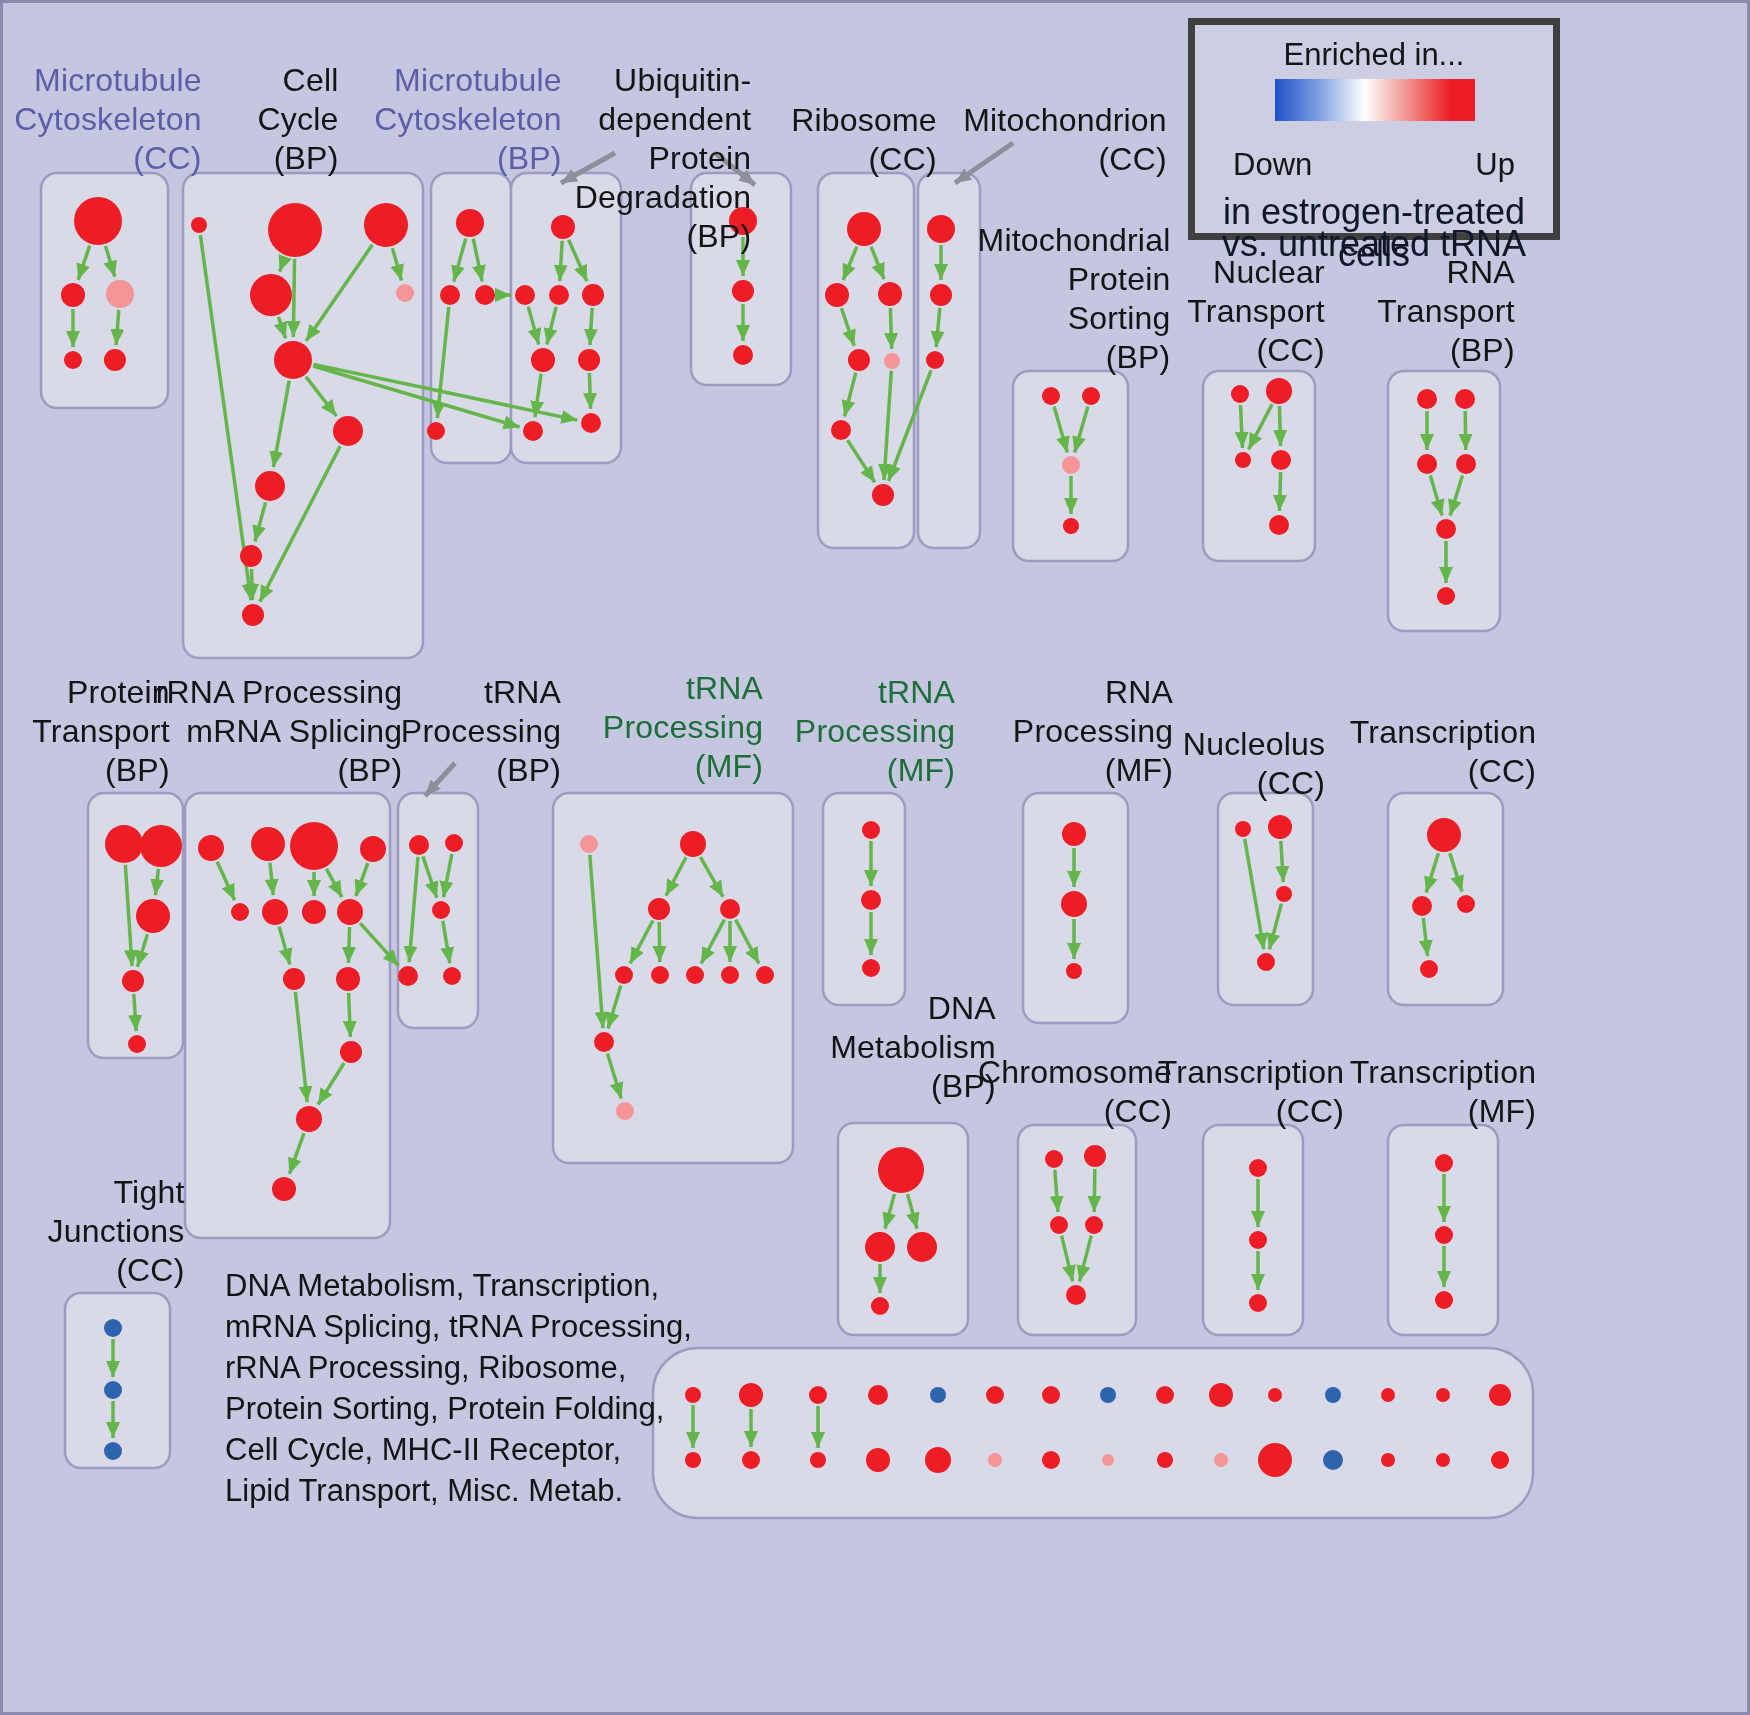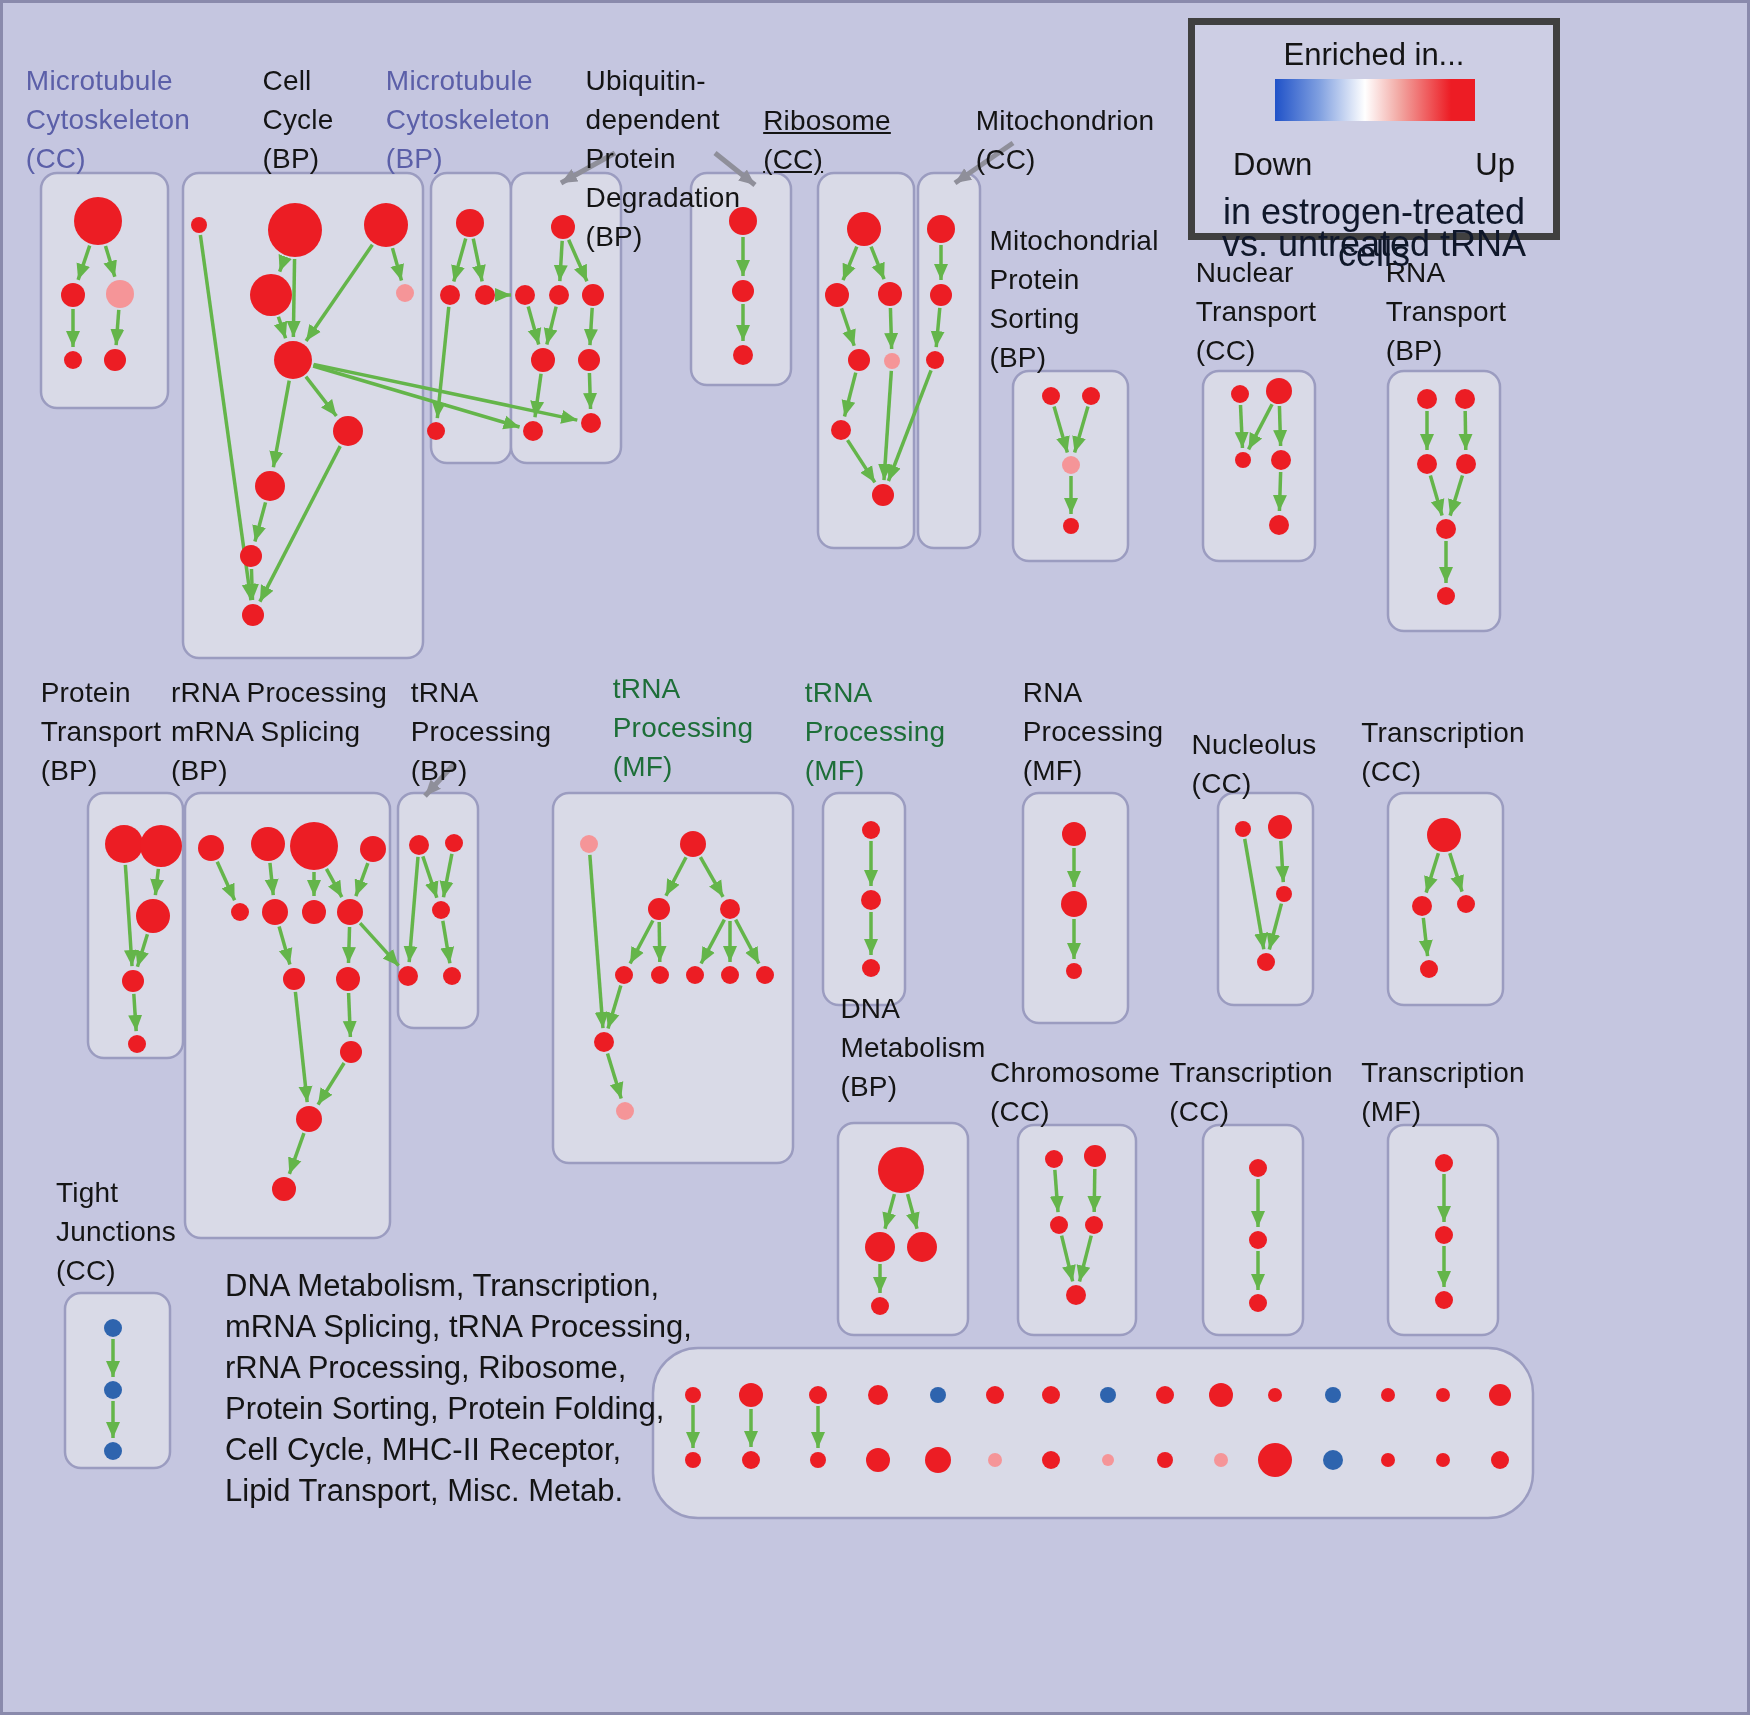--- a/index.html
+++ b/index.html
@@ -1,21 +1,21 @@
 <!DOCTYPE html>
 <html><head>
 <meta charset="utf-8">
 <style>
   *{margin:0;padding:0;box-sizing:border-box}
   html,body{background:#b9bad6}
   body{font-family:"Liberation Sans",sans-serif}
   .figure{position:relative;width:1750px;height:1715px;background:#c5c6e0;border:3px solid #8a8aac;overflow:hidden}
   #graph-svg{position:absolute;left:0;top:0}
-  .cluster-label{position:absolute;transform:translateX(-50%);text-align:left;
-    font-size:28px;line-height:39px;white-space:pre-line;letter-spacing:0.2px}
+  .cluster-label{position:absolute;transform:translateX(-50%);text-align:right;
+    font-size:32px;line-height:39px;white-space:pre-line;letter-spacing:0.2px}
   .label-blue{color:#5b5fa8}
   .label-green{color:#1d6e38}
   .label-black{color:#141414}
   .legend{position:absolute;left:1185px;top:15px;width:372px;height:222px;
     border:7px solid #404040;background:rgba(214,215,233,0.45)}
   .legend-title{text-align:center;font-size:31px;margin-top:12px;color:#141414}
   .legend-gradient{position:absolute;left:80px;top:54px;width:200px;height:42px;
     background:linear-gradient(to right,#2052c8 0%,#7f9fe0 22%,#ffffff 45%,#f2a9a4 62%,#ed1c24 88%)}
   .legend-row{position:absolute;top:122px;left:38px;right:38px;display:flex;
     justify-content:space-between;font-size:31px;color:#141414}
@@ -335,21 +335,21 @@
 Cycle
 (BP)</div>
       <div class="cluster-label label-blue" style="left: 465px; top: 58px;">Microtubule
 Cytoskeleton
 (BP)</div>
       <div class="cluster-label label-black" style="left: 660px; top: 58px;">Ubiquitin-
 dependent
 Protein
 Degradation
 (BP)</div>
-      <div class="cluster-label label-black" style="left: 824px; top: 98px; text-decoration: underline;">Ribosome
+      <div class="cluster-label label-black" style="left: 861px; top: 98px;">Ribosome
 (CC)</div>
       <div class="cluster-label label-black" style="left: 1062px; top: 98px;">Mitochondrion
 (CC)</div>
       <div class="cluster-label label-black" style="left: 1071px; top: 218px;">Mitochondrial
 Protein
 Sorting
 (BP)</div>
       <div class="cluster-label label-black" style="left: 1253px; top: 250px;">Nuclear
 Transport
 (CC)</div>

